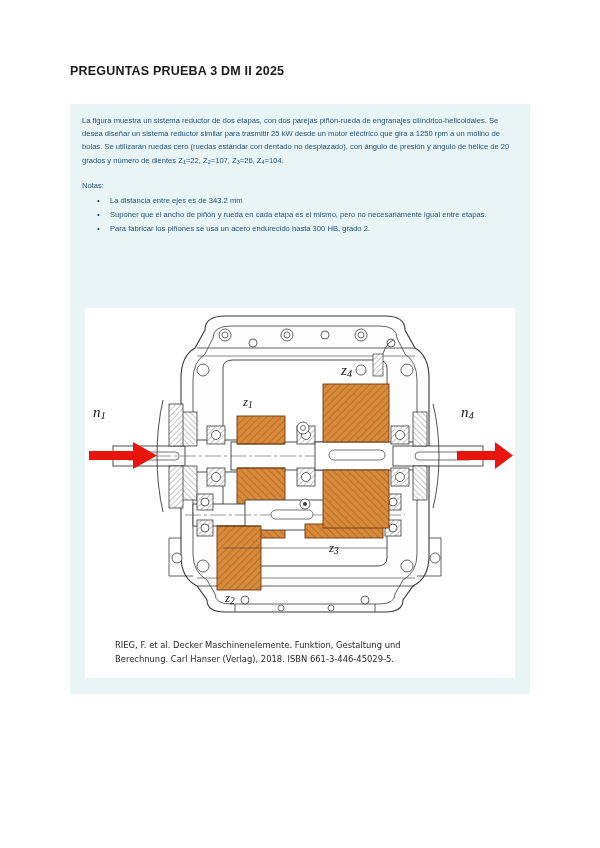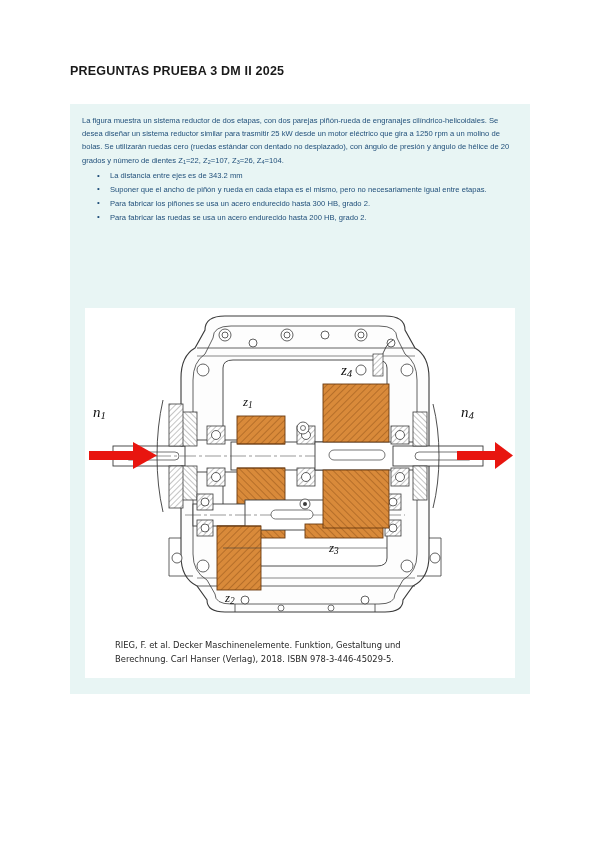--- a/index.html
+++ b/index.html
@@ -127,26 +127,26 @@
 <body>
 
 <div class="page">
 
   <div class="doc-title">PREGUNTAS PRUEBA 3 DM II 2025</div>
 
   <div class="content-block">
 
     <p class="para"><span>La figura muestra un sistema reductor de dos etapas, con dos parejas piñón-rueda de engranajes cilíndrico-helicoidales. Se desea diseñar un sistema reductor similar para trasmitir 25 kW desde un motor eléctrico que gira a 1250 rpm a un molino de bolas. Se utilizarán ruedas cero (ruedas estándar con dentado no desplazado), con ángulo de presión y ángulo de hélice de 20 grados y número de dientes Z</span><sub>1</sub><span>=22, Z</span><sub>2</sub><span>=107, Z</span><sub>3</sub><span>=26, Z</span><sub>4</sub><span>=104.</span></p>
 
+    <div class="notas-label">Notas:</div>
 
     <ul class="notas">
       <li>La distancia entre ejes es de 343.2 mm</li>
       <li>Suponer que el ancho de piñón y rueda en cada etapa es el mismo, pero no necesariamente igual entre etapas.</li>
       <li>Para fabricar los piñones se usa un acero endurecido hasta 300 HB, grado 2.</li>
-      <li>Para fabricar las ruedas se usa un acero endurecido hasta 200 HB, grado 2.</li>
     </ul>
 
     <div class="figure-panel" style="left:15px; top:204px;">
 
       <div class="drawing-wrap">
         <svg width="430" height="320" viewBox="0 0 430 320">
           <defs>
             <pattern id="hatchOrange" width="5" height="5" patternUnits="userSpaceOnUse" patternTransform="rotate(45)">
               <rect width="5" height="5" fill="#d98a3a"></rect>
               <line x1="0" y1="0" x2="0" y2="5" stroke="#8a4c14" stroke-width="0.9"></line>
@@ -345,18 +345,18 @@
 
         <div class="gear-label" style="left:140px; top:282px;"><span>z</span><sub>2</sub></div>
 
         <div class="gear-label" style="left:244px; top:232px;"><span>z</span><sub>3</sub></div>
 
         <div class="gear-label big" style="left:256px; top:54px;"><span>z</span><sub>4</sub></div>
       </div>
 
       <div class="fig-caption">
         <div>RIEG, F. et al. Decker Maschinenelemente. Funktion, Gestaltung und</div>
-        <div>Berechnung. Carl Hanser (Verlag), 2018. ISBN 978-3-446-45029-5.</div>
+        <div>Berechnung. Carl Hanser (Verlag), 2018. ISBN 661-3-446-45029-5.</div>
       </div>
     </div>
 
   </div>
 </div>
 
 </body></html>

